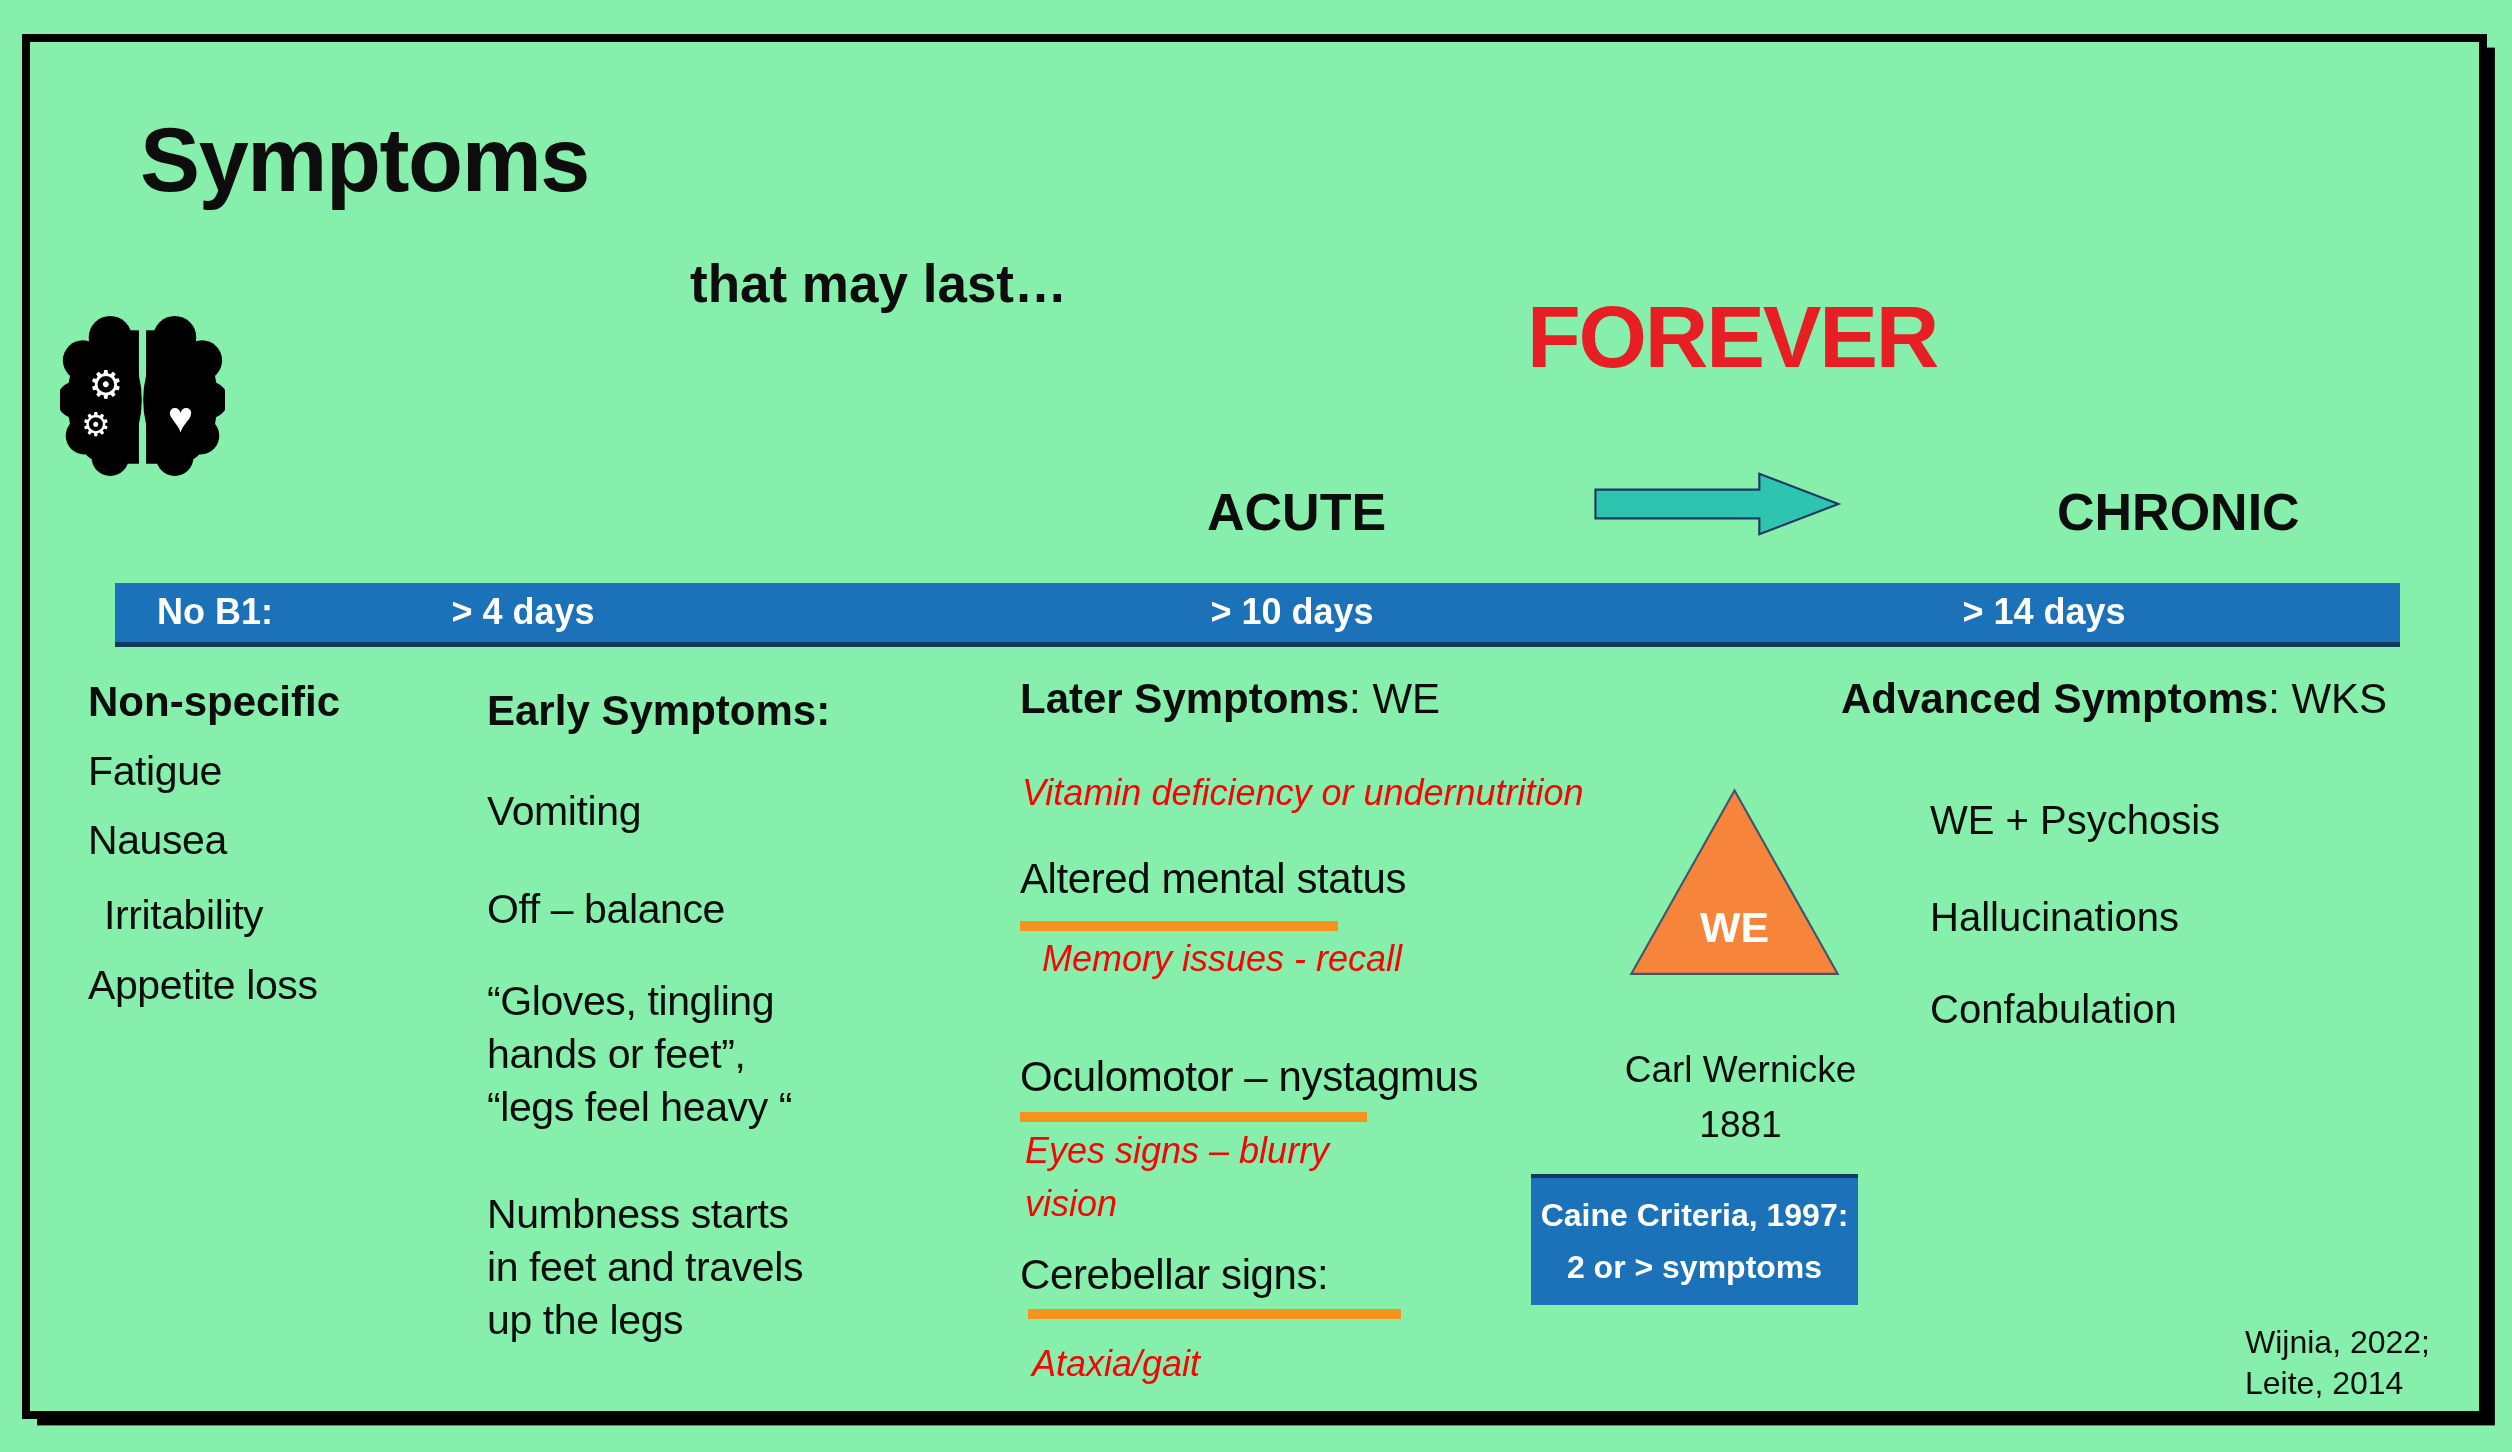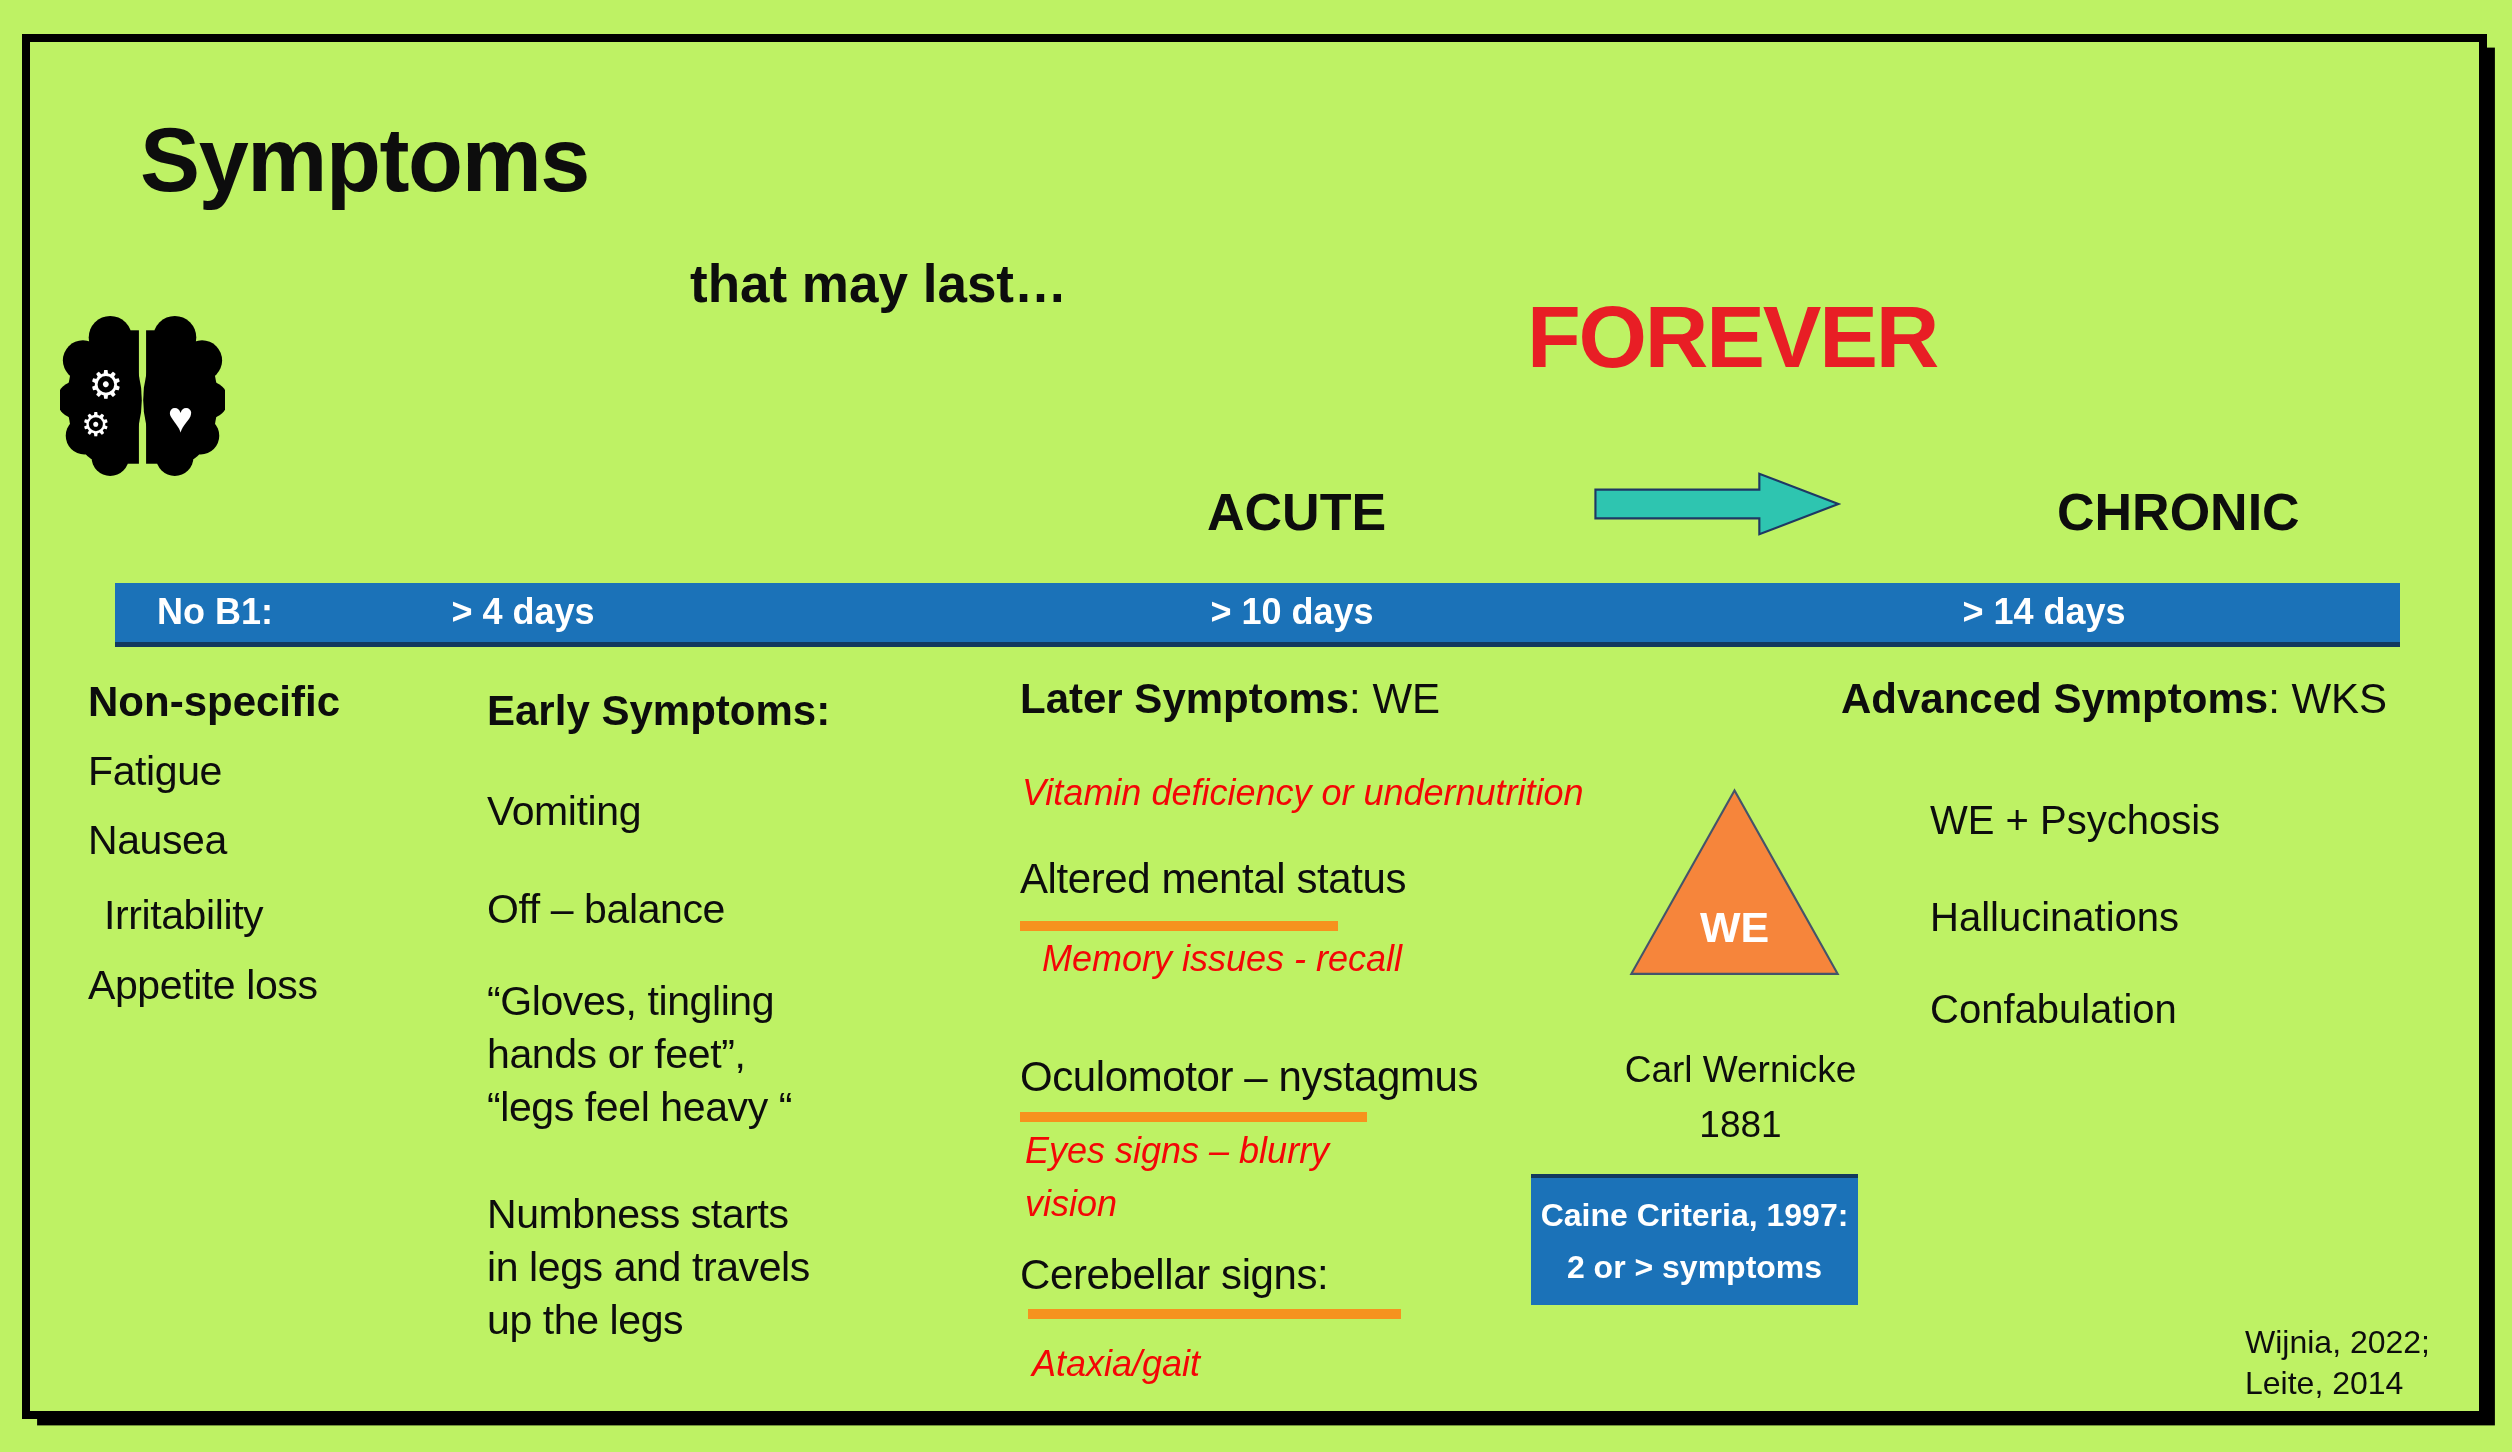--- a/index.html
+++ b/index.html
@@ -7,21 +7,21 @@
     --navy:#12395E;
     --teal:#2EC5B0;
     --tri-orange:#F6853B;
     --underline-orange:#F6921E;
     --forever-red:#E81E25;
     --note-red:#F40606;
     --ink:#0D0D0D;
   }
   *{box-sizing:border-box;}
   body{margin:0;background:#fff;font-family:"Liberation Sans","DejaVu Sans",sans-serif;color:var(--ink);}
-  .slide{position:relative;width:2512px;height:1452px;background:#bef264;overflow:hidden;}
+  .slide{position:relative;width:2512px;height:1452px;background:#86efac;overflow:hidden;}
   .frame{position:absolute;left:21.5px;top:34px;width:2465px;height:1385px;border:8px solid #000;
          box-shadow:11.5px 10px 0 -3.6px #000;background:transparent;}
   .abs{position:absolute;white-space:nowrap;}
   .pre{white-space:pre;}
   .b{font-weight:700;}
   .rednote{color:var(--note-red);font-style:italic;}
 
   #title{left:140px;top:109px;font-size:90px;font-weight:700;letter-spacing:-1.4px;}
   #subtitle{left:690px;top:253px;font-size:53px;font-weight:700;}
   #forever{left:1527px;top:286px;font-size:88px;font-weight:700;letter-spacing:-2.2px;color:var(--forever-red);}
@@ -133,21 +133,21 @@
   <div class="abs item" id="ns-2">Irritability</div>
   <div class="abs item" id="ns-3">Appetite loss</div>
 
   <div class="abs colhead" id="es-h">Early Symptoms:</div>
   <div class="abs item" id="es-1">Vomiting</div>
   <div class="abs item" id="es-2">Off – balance</div>
   <div class="abs item pre" id="es-3a">“Gloves, tingling</div>
   <div class="abs item pre" id="es-3b">hands or feet”,</div>
   <div class="abs item pre" id="es-3c">“legs feel heavy “</div>
   <div class="abs item" id="es-4a">Numbness starts</div>
-  <div class="abs item" id="es-4b">in legs and travels</div>
+  <div class="abs item" id="es-4b">in feet and travels</div>
   <div class="abs item" id="es-4c">up the legs</div>
 
   <div class="abs" id="ls-h"><span class="b">Later Symptoms</span><span class="headrest">: WE</span></div>
   <div class="abs rednote" id="ls-cause">Vitamin deficiency or undernutrition</div>
 
   <div class="abs item" id="ls-s1">Altered mental status</div>
   <div class="uline" id="u1"></div>
   <div class="abs rednote" id="ls-s1n">Memory issues - recall</div>
 
   <div class="abs item" id="ls-s2">Oculomotor – nystagmus</div>

